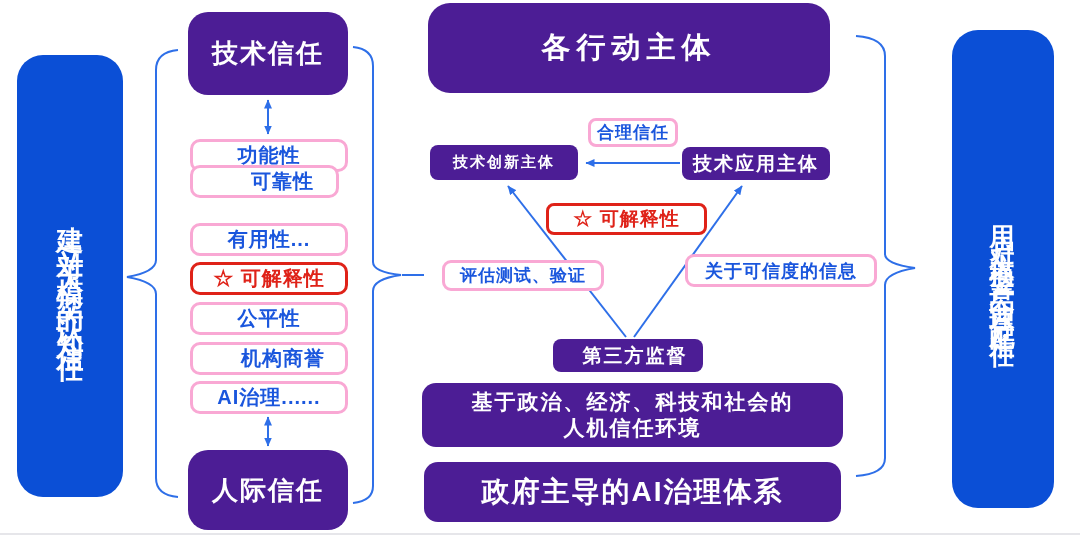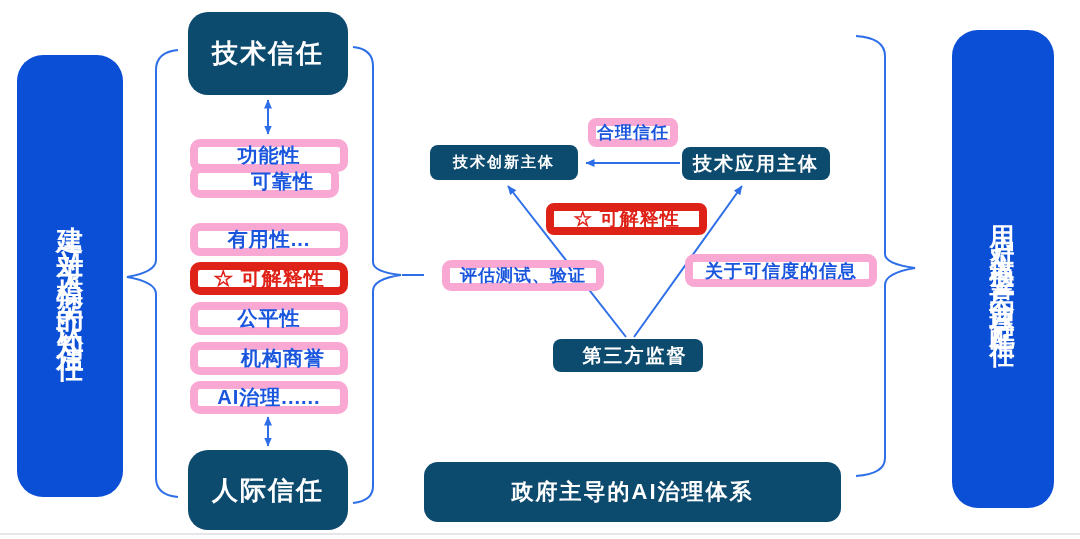--- a/index.html
+++ b/index.html
@@ -1,28 +1,28 @@
 <!DOCTYPE html>
 <html><head>
 <meta charset="utf-8">
 <style>
   html,body{margin:0;padding:0;background:#ffffff;}
   body{font-family:"Liberation Sans", sans-serif;}
   .stage{position:relative;width:1080px;height:539px;background:#ffffff;overflow:hidden;}
 
   
   .bluebox{
-    position:absolute;background:#0c4a6e;color:#ffffff;
+    position:absolute;background:#4c1d95;color:#ffffff;
     display:flex;align-items:center;justify-content:center;
     font-weight:700;text-align:center;letter-spacing:2px;
     box-sizing:border-box;
   }
   
   .linebox{
-    position:absolute;background:#ffffff;border:8px solid #f9a8d4;color:#1a56dd;
+    position:absolute;background:#ffffff;border:3px solid #f9a8d4;color:#1a56dd;
     display:flex;align-items:center;justify-content:center;
     font-weight:600;text-align:center;letter-spacing:1px;
     box-sizing:border-box;border-radius:10px;
   }
   .linebox.red{border-color:#df2218;color:#df2218;}
 
   
   .pillar{
     position:absolute;background:#0b4fd6;color:#ffffff;
     display:flex;align-items:center;justify-content:center;
@@ -97,20 +97,23 @@
       <span>机构商誉</span>
     </div>
     <div class="linebox" style="left:190px;top:381px;width:158px;height:33px;font-size:20px;">
       <span>AI治理......</span>
     </div>
 
     <div class="bluebox" style="left:188px;top:450px;width:160px;height:80px;border-radius:20px;font-size:26px;">
       <span>人际信任</span>
     </div>
 
+    <div class="bluebox" style="left:428px;top:3px;width:402px;height:90px;border-radius:22px;font-size:29px;letter-spacing:6px;">
+      <span>各行动主体</span>
+    </div>
 
     <div class="linebox" style="left:588px;top:118px;width:90px;height:29px;font-size:17px;border-radius:8px;">
       <span>合理信任</span>
     </div>
 
     <div class="bluebox" style="left:430px;top:145px;width:148px;height:35px;border-radius:8px;font-size:15px;">
       <span>技术创新主体</span>
     </div>
     <div class="bluebox" style="left:682px;top:147px;width:148px;height:33px;border-radius:8px;font-size:19px;">
       <span>技术应用主体</span>
@@ -124,22 +127,28 @@
       <span>评估测试、验证</span>
     </div>
     <div class="linebox" style="left:685px;top:254px;width:192px;height:33px;font-size:18px;border-radius:9px;">
       <span>关于可信度的信息</span>
     </div>
 
     <div class="bluebox" style="left:553px;top:339px;width:150px;height:33px;border-radius:8px;font-size:19px;padding-left:14px;">
       <span>第三方监督</span>
     </div>
 
+    <div class="bluebox" style="left:422px;top:383px;width:421px;height:64px;border-radius:14px;font-size:21px;">
+      <span>
+        <span class="envline">基于政治、经济、科技和社会的</span>
+        <span class="envline">人机信任环境</span>
+      </span>
+    </div>
 
-    <div class="bluebox" style="left:424px;top:462px;width:417px;height:60px;border-radius:14px;font-size:22px;">
+    <div class="bluebox" style="left:424px;top:462px;width:417px;height:60px;border-radius:14px;font-size:28px;">
       <span>政府主导的AI治理体系</span>
     </div>
 
     <div class="pillar" style="left:952px;top:30px;width:102px;height:478px;border-radius:26px;">
       <span class="vtext" style="font-size:25px;letter-spacing:9px;">用户对大模型产品合理分配信任</span>
     </div>
 
     <div class="divider"></div>
   </div>
 </div>

